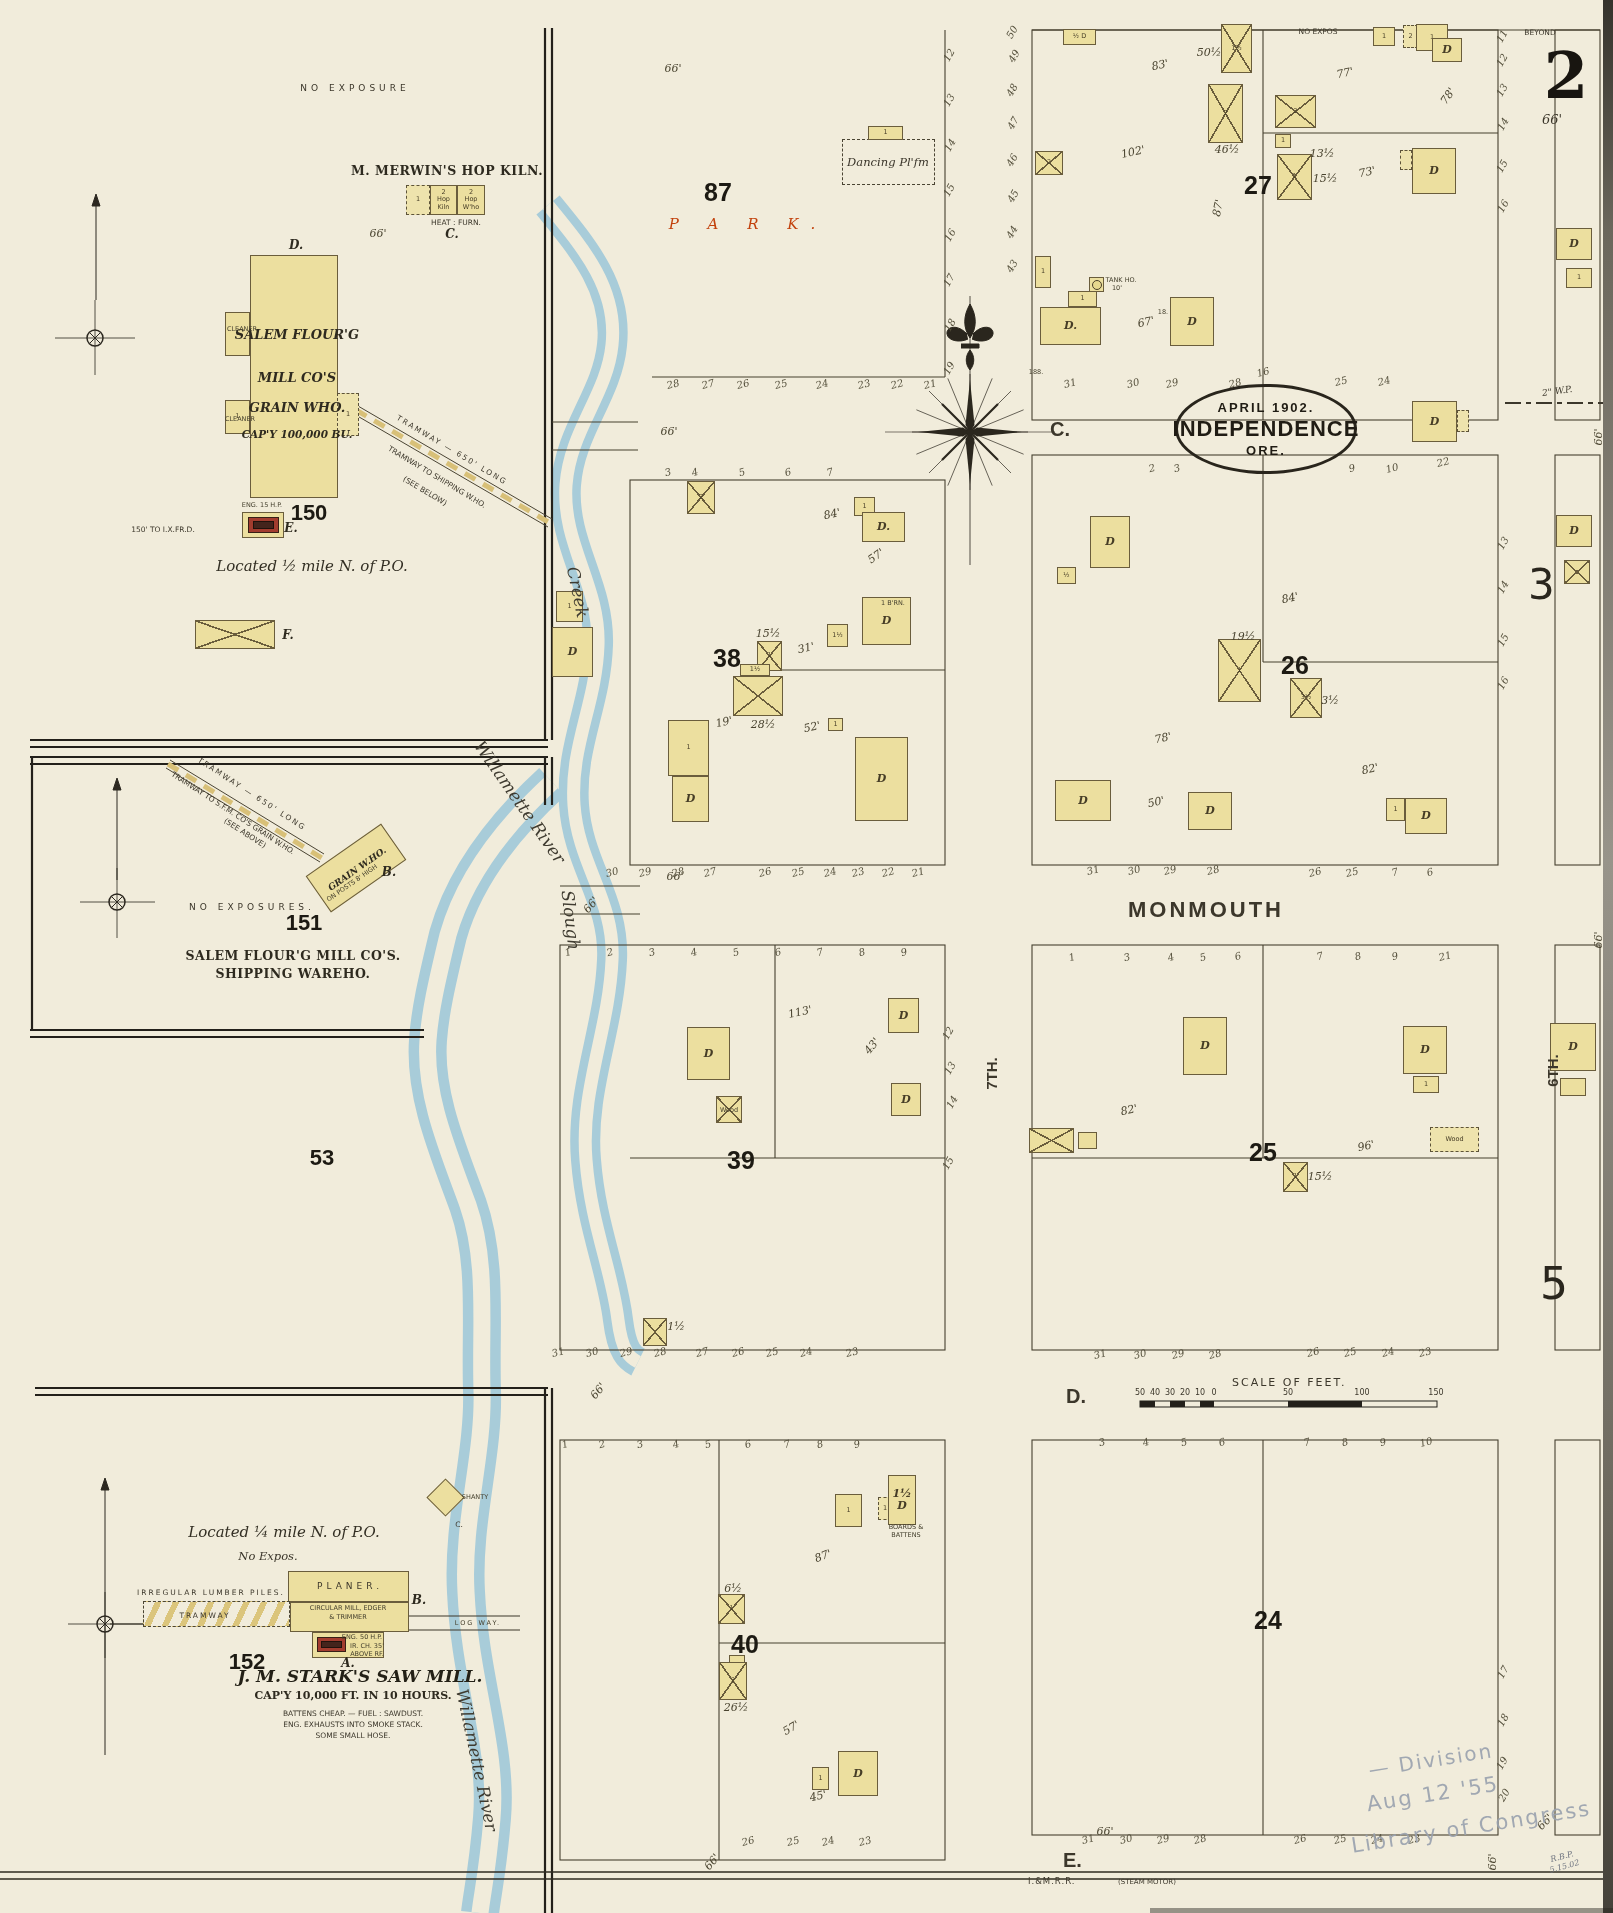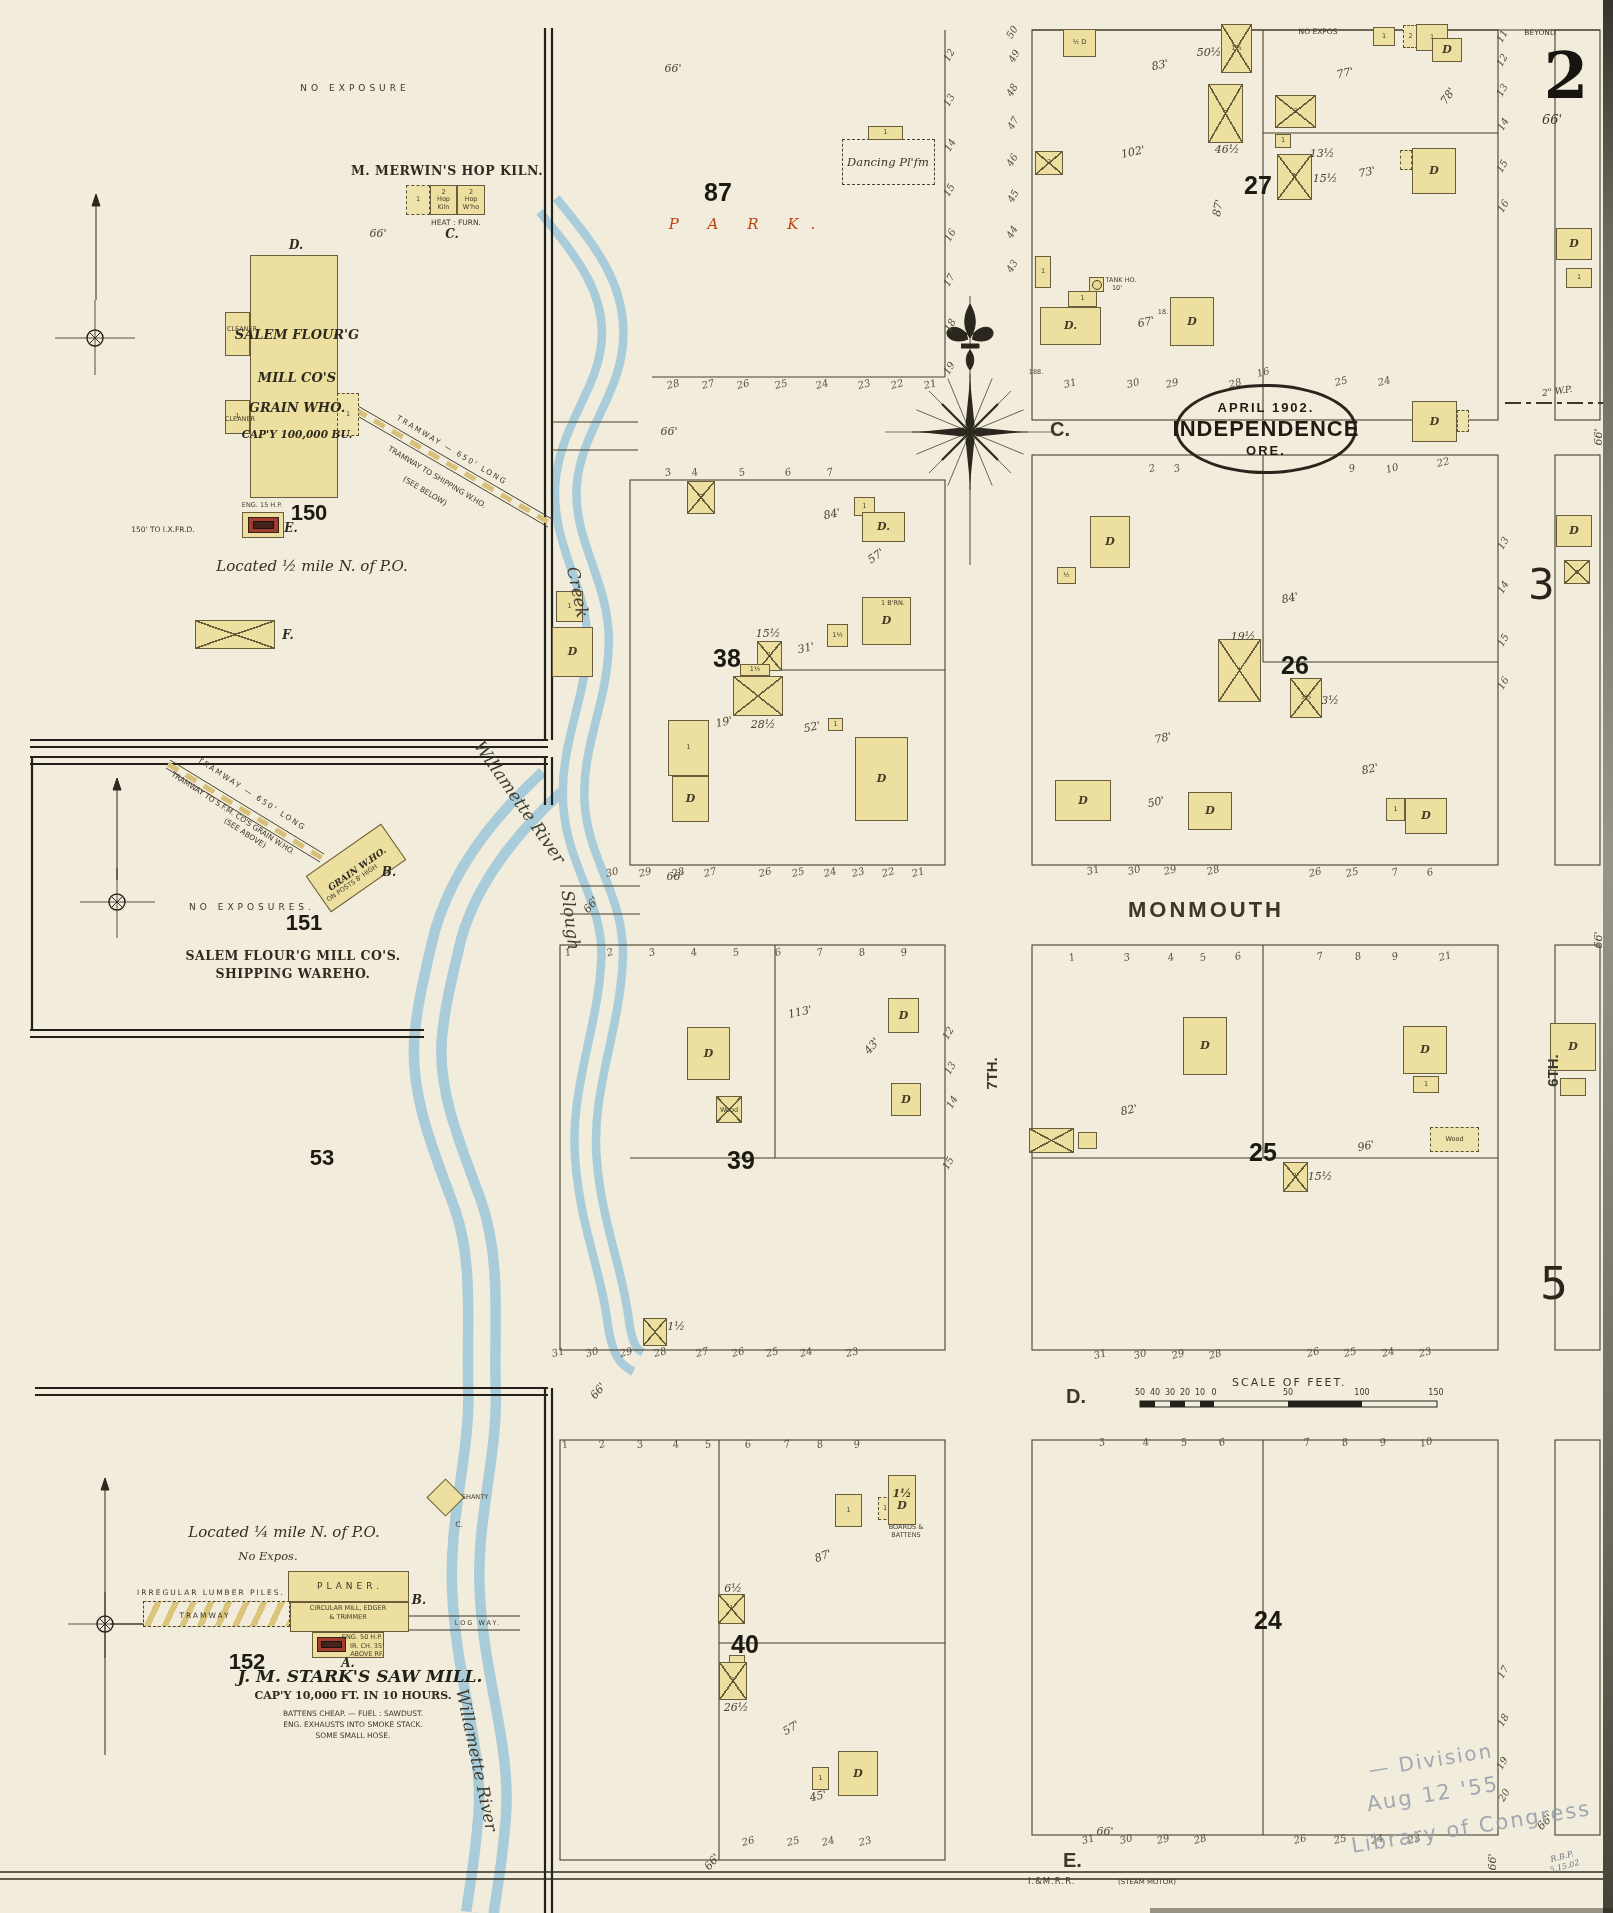--- a/index.html
+++ b/index.html
@@ -286,21 +286,21 @@
       <div class="bld b-p" style="left: 729px; top: 1655px; width: 16px; height: 9px;"></div>
       <div class="bld b-x" style="left: 719px; top: 1662px; width: 28px; height: 38px;">
         <span class="bl">2</span>
       </div>
       <div class="bld b-p" style="left: 812px; top: 1767px; width: 17px; height: 23px;">
         <span class="bl">1</span>
       </div>
       <div class="bld b-d" style="left: 838px; top: 1751px; width: 40px; height: 45px;">
         <span class="bl bl-d">D</span>
       </div>
-      <div class="bld b-p" style="left: 1063px; top: 29px; width: 33px; height: 28px;">
+      <div class="bld b-p" style="left: 1063px; top: 29px; width: 33px; height: 16px;">
         <span class="bl">½ D</span>
       </div>
       <div class="bld b-x" style="left: 1035px; top: 151px; width: 28px; height: 24px;">
         <span class="bl">2</span>
       </div>
       <div class="bld b-p" style="left: 1035px; top: 256px; width: 16px; height: 32px;">
         <span class="bl">1</span>
       </div>
       <div class="bld b-tank" style="left: 1089px; top: 277px; width: 15px; height: 15px;"></div>
       <div class="bld b-p" style="left: 1068px; top: 291px; width: 29px; height: 16px;">

